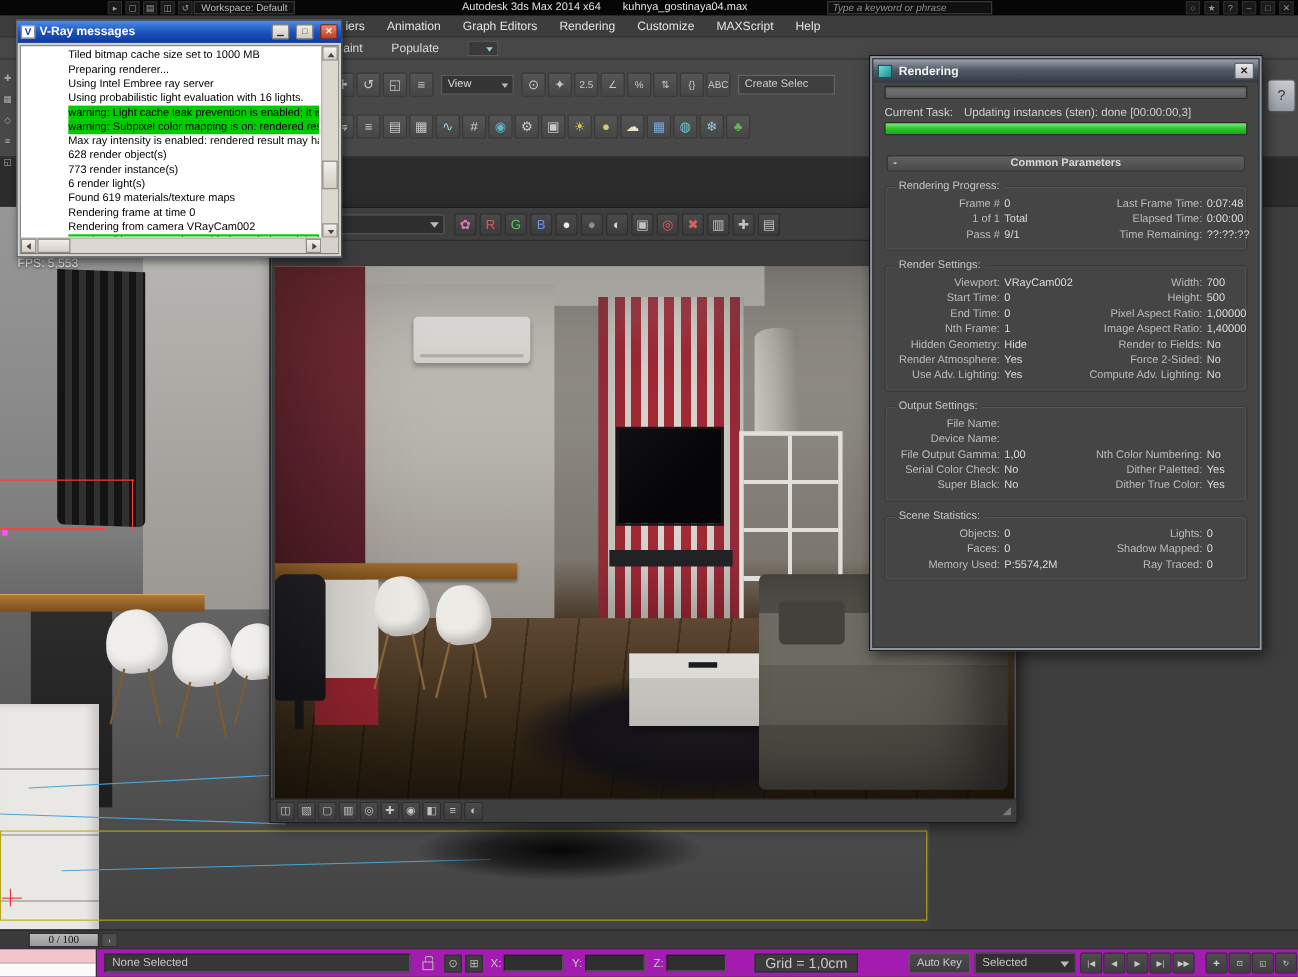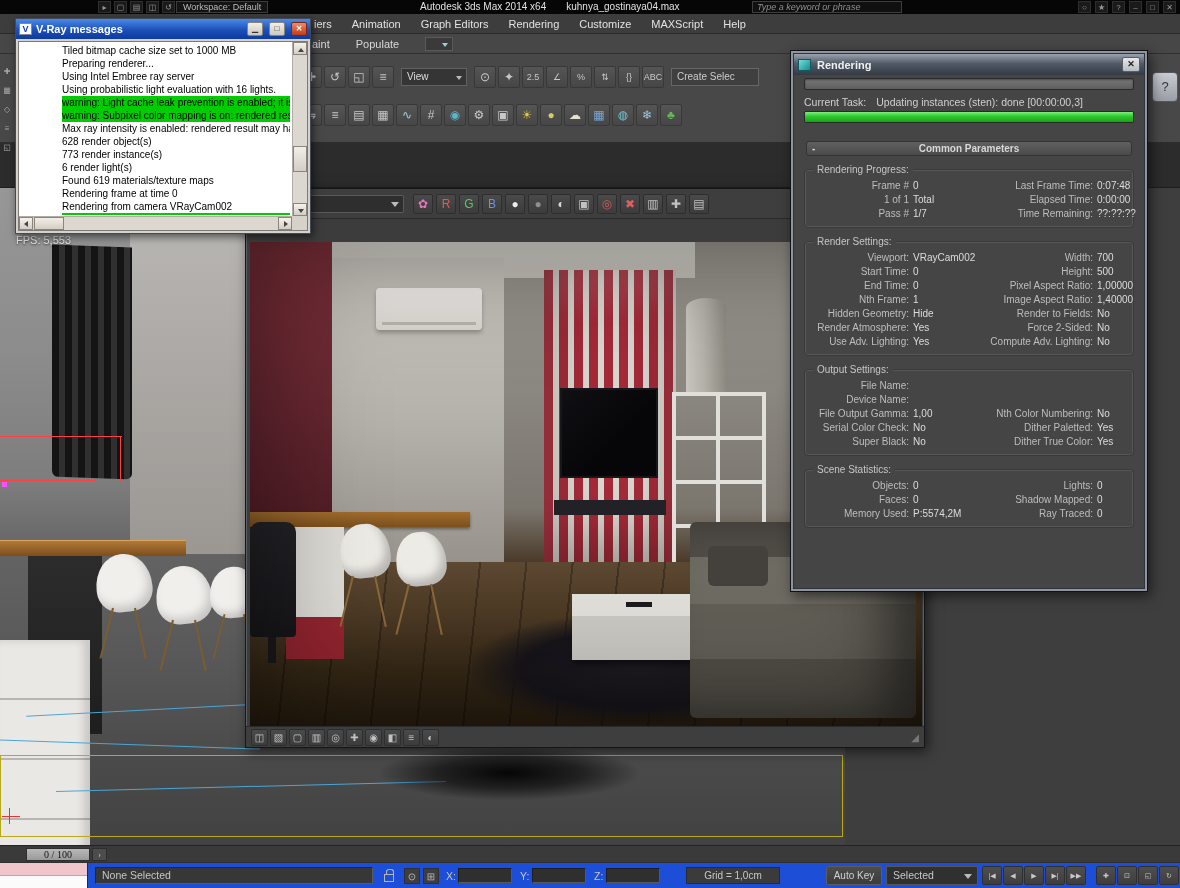--- a/index.html
+++ b/index.html
@@ -59,32 +59,32 @@
   .wire { position:absolute; height:1px; background:#4aa6d6; }
   .vp-yrect { position:absolute; left:0; top:567px; width:843px; height:82px; border:1px solid #b7a81c; }
   .vp-shadow { position:absolute; left:380px; top:558px; width:258px; height:54px; background:radial-gradient(ellipse at center, rgba(0,0,0,.92) 0%, rgba(0,0,0,.55) 40%, rgba(0,0,0,0) 72%); }
   .vp-cross-h { position:absolute; left:2px; top:628px; width:18px; height:1px; background:#f03030; }
   .vp-cross-v { position:absolute; left:9px; top:620px; width:1px; height:16px; background:#f03030; }
 
   
   .trackbar { position:absolute; top:845px; left:0; width:1180px; height:17px; background:#3a3a3a; border-top:1px solid #232323; z-index:5;font-family:Liberation Serif, serif; }
   .frame-box { position:absolute; left:26px; top:2px; width:64px; height:13px; background:linear-gradient(#b8b8b8,#9a9a9a); border:1px solid #2e2e2e; color:#111; font-size:10px; text-align:center; line-height:11px; }
   .tb-next { position:absolute; left:92px; top:2px; width:15px; height:13px; background:#4c4c4c; border:1px solid #2e2e2e; color:#ccc; font-size:8px; text-align:center; line-height:11px; }
-  .statusbar { position:absolute; top:862px; left:0; width:1180px; height:26px; background:#1d4ed8; border-top:1px solid #2f2f2f; font-size:11px; color:#c8c8c8; z-index:5; }
+  .statusbar { position:absolute; top:862px; left:0; width:1180px; height:26px; background:#a21caf; border-top:1px solid #2f2f2f; font-size:11px; color:#c8c8c8; z-index:5; }
   .mini-listener { position:absolute; left:0; top:0; width:88px; height:26px; border-right:1px solid #2a2a2a; }
   .ml-top { height:13px; background:#f0c6cc; border-bottom:1px solid #caa0a8; }
   .ml-bot { height:12px; background:#fbfbfb; }
   .sel-field { position:absolute; left:95px; top:4px; width:278px; height:17px; background:#373737; border:1px solid #282828; border-bottom-color:#5a5a5a; border-right-color:#5a5a5a; color:#c6c6c6; font-size:10.5px; line-height:15px; padding-left:6px; }
   .lock { position:absolute; left:384px; top:11px; width:10px; height:8px; border:1px solid #b5b5b5; }
   .lock::before { content:''; position:absolute; left:1px; top:-6px; width:6px; height:5px; border:1px solid #b5b5b5; border-bottom:none; border-radius:3px 3px 0 0; }
   .st-strip { position:absolute; left:404px; top:5px; display:flex; gap:3px; }
   .st-ic { width:16px; height:16px; font-size:10px; color:#b8b8b8; text-align:center; line-height:16px; background:#3e3e3e; border:1px solid #303030; }
   .coord-lab { position:absolute; top:7px; font-size:10.5px; color:#c8c8c8; }
   .coord-in { position:absolute; top:5px; width:54px; height:15px; background:#2f2f2f; border:1px solid #1f1f1f; border-bottom-color:#585858; border-right-color:#585858; color:#ddd; font-size:10px; padding:0 10px 0 3px; font-family:"Liberation Sans",sans-serif; }
-  .grid-box { position:absolute; left:686px; top:4px; width:94px; height:17px; background:#3b3b3b; border:1px solid #2b2b2b; text-align:center; font-size:10px; line-height:15px; }
+  .grid-box { position:absolute; left:686px; top:4px; width:94px; height:17px; background:#3b3b3b; border:1px solid #2b2b2b; text-align:center; font-size:13px; line-height:15px; }
   .autokey { position:absolute; left:826px; top:3px; width:56px; height:19px; background:linear-gradient(#4c4c4c,#3c3c3c); border:1px solid #5c5c5c; color:#d0d0d0; font-size:10px; border-radius:2px; text-align:center; line-height:17px; }
   .sel-dd { position:absolute; left:886px; top:3px; width:92px; height:19px; background:#303030; border:1px solid #565656; font-size:10.5px; padding:0 6px; line-height:17px; }
   .sel-dd::after { content:''; position:absolute; right:5px; top:7px; border-left:4px solid transparent; border-right:4px solid transparent; border-top:5px solid #bbb; }
   .playback { position:absolute; left:982px; top:3px; display:flex; gap:1px; }
   .pb-btn { width:20px; height:19px; background:linear-gradient(#4e4e4e,#3e3e3e); border:1px solid #2f2f2f; color:#c8c8c8; font-size:7px; display:inline-flex; align-items:center; justify-content:center; border-radius:2px; }
   .navbtns { position:absolute; left:1096px; top:3px; display:flex; gap:1px; }
 
   
   .vray-win { position:absolute; left:15px; top:18px; width:296px; height:216px; z-index:40; background:#d6d2ca; border:1px solid #404a58; box-shadow:2px 3px 8px rgba(0,0,0,.55); }
   .vray-title { height:20px; background:linear-gradient(180deg,#4a8ae8 0%,#1c50b8 55%,#0c3aa0 100%); display:flex; align-items:center; padding:0 3px; gap:4px; }
@@ -443,21 +443,21 @@
       <div class="rows">
           <span class="lab">Frame #</span>
           <span class="val">0</span>
           <span class="lab">Last Frame Time:</span>
           <span class="val">0:07:48</span>
           <span class="lab">1 of 1</span>
           <span class="val">Total</span>
           <span class="lab">Elapsed Time:</span>
           <span class="val">0:00:00</span>
           <span class="lab">Pass #</span>
-          <span class="val">1/7</span>
+          <span class="val">9/1</span>
           <span class="lab">Time Remaining:</span>
           <span class="val">??:??:??</span>
         </div>
     </div>
     <div class="grp">
       <span class="grp-t">Render Settings:</span>
       <div class="rows">
           <span class="lab">Viewport:</span>
           <span class="val">VRayCam002</span>
           <span class="lab">Width:</span>

